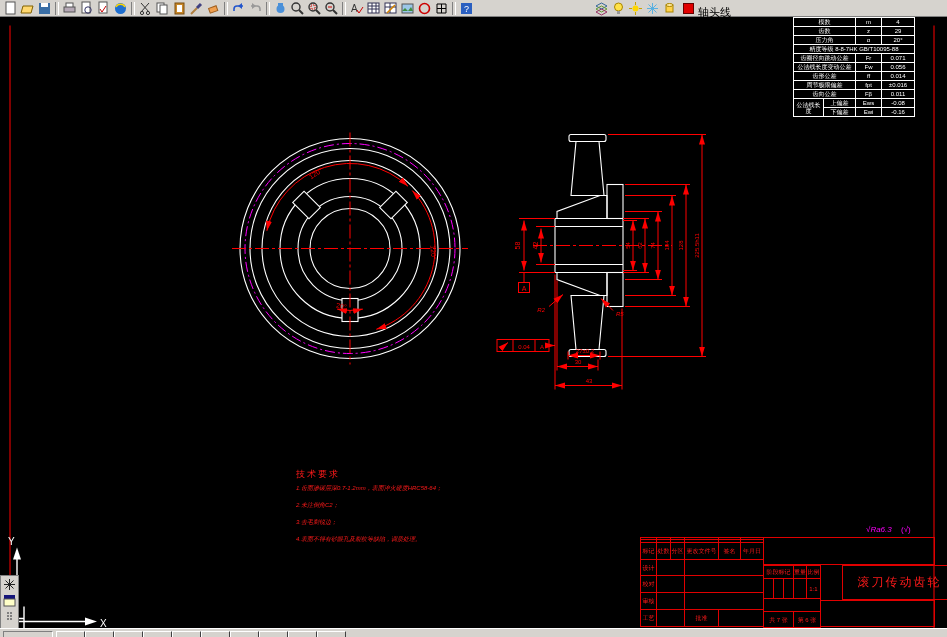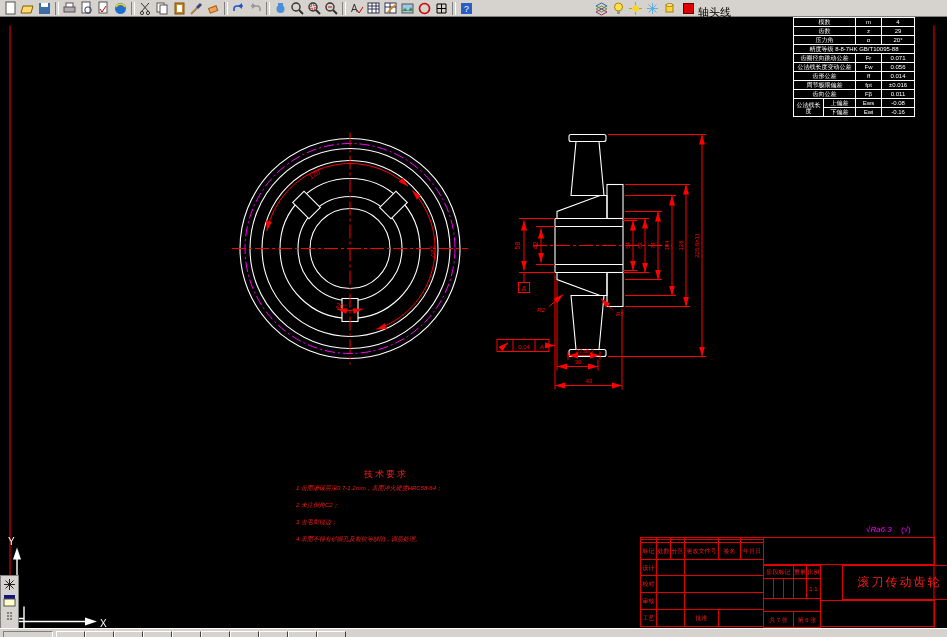--- a/index.html
+++ b/index.html
@@ -22,21 +22,21 @@
   .dimtx{fill:#ff0000;font-size:7px;}
   .dimtx2{fill:#ff0000;font-size:6px;}
   .utx{fill:#fff;font-size:10px;}
   .u{stroke:#fff;stroke-width:1.4;fill:none;}
   
   .geartable{position:absolute;left:793px;top:17px;width:121px;border-collapse:collapse;
     table-layout:fixed;color:#fff;font-size:6px;line-height:1;}
   .geartable td{border:1px solid #fff;text-align:center;padding:0;height:8px;overflow:hidden;white-space:nowrap;}
   
   .techreq{position:absolute;left:296px;top:468px;width:180px;color:#ff1a1a;}
-  .techreq .t{font-size:9px;text-align:center;letter-spacing:2px;margin-bottom:3px;}
+  .techreq .t{font-size:9px;text-align:left;letter-spacing:2px;margin-bottom:3px;}
   .techreq .l{font-size:6px;white-space:nowrap;margin-bottom:8px;font-style:italic;}
   
   .tb-table{position:absolute;border-collapse:collapse;table-layout:fixed;color:#ff1a1a;font-size:6px;line-height:1;}
   .tb-table td{border:1px solid #e00000;text-align:center;padding:0;overflow:hidden;white-space:nowrap;}
   .tbcell{position:absolute;border:1px solid #e00000;box-sizing:border-box;color:#ff1a1a;}
   .partname{display:flex;align-items:center;justify-content:center;font-size:12px;letter-spacing:2px;margin-left:22px;}
   
   .palette{position:absolute;left:0;top:575px;width:19px;height:62px;background:#d6d3ce;
     border:1px solid #808080;box-sizing:border-box;}
   .pbtn{width:15px;height:15px;margin:1px;display:flex;align-items:center;justify-content:center;}

